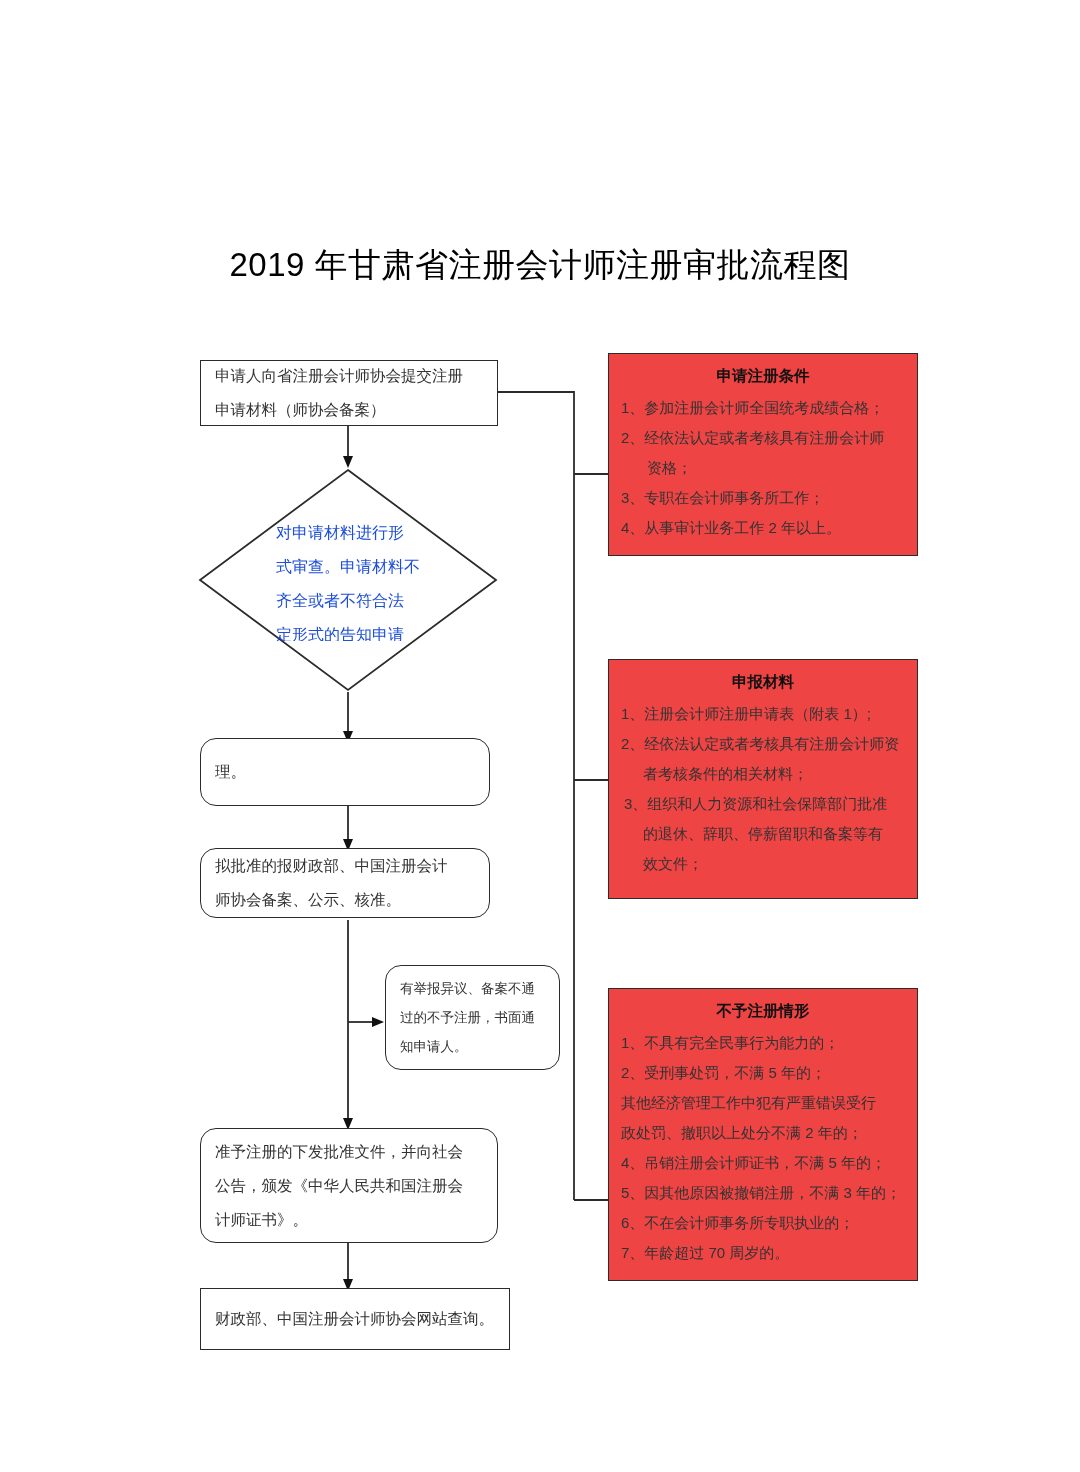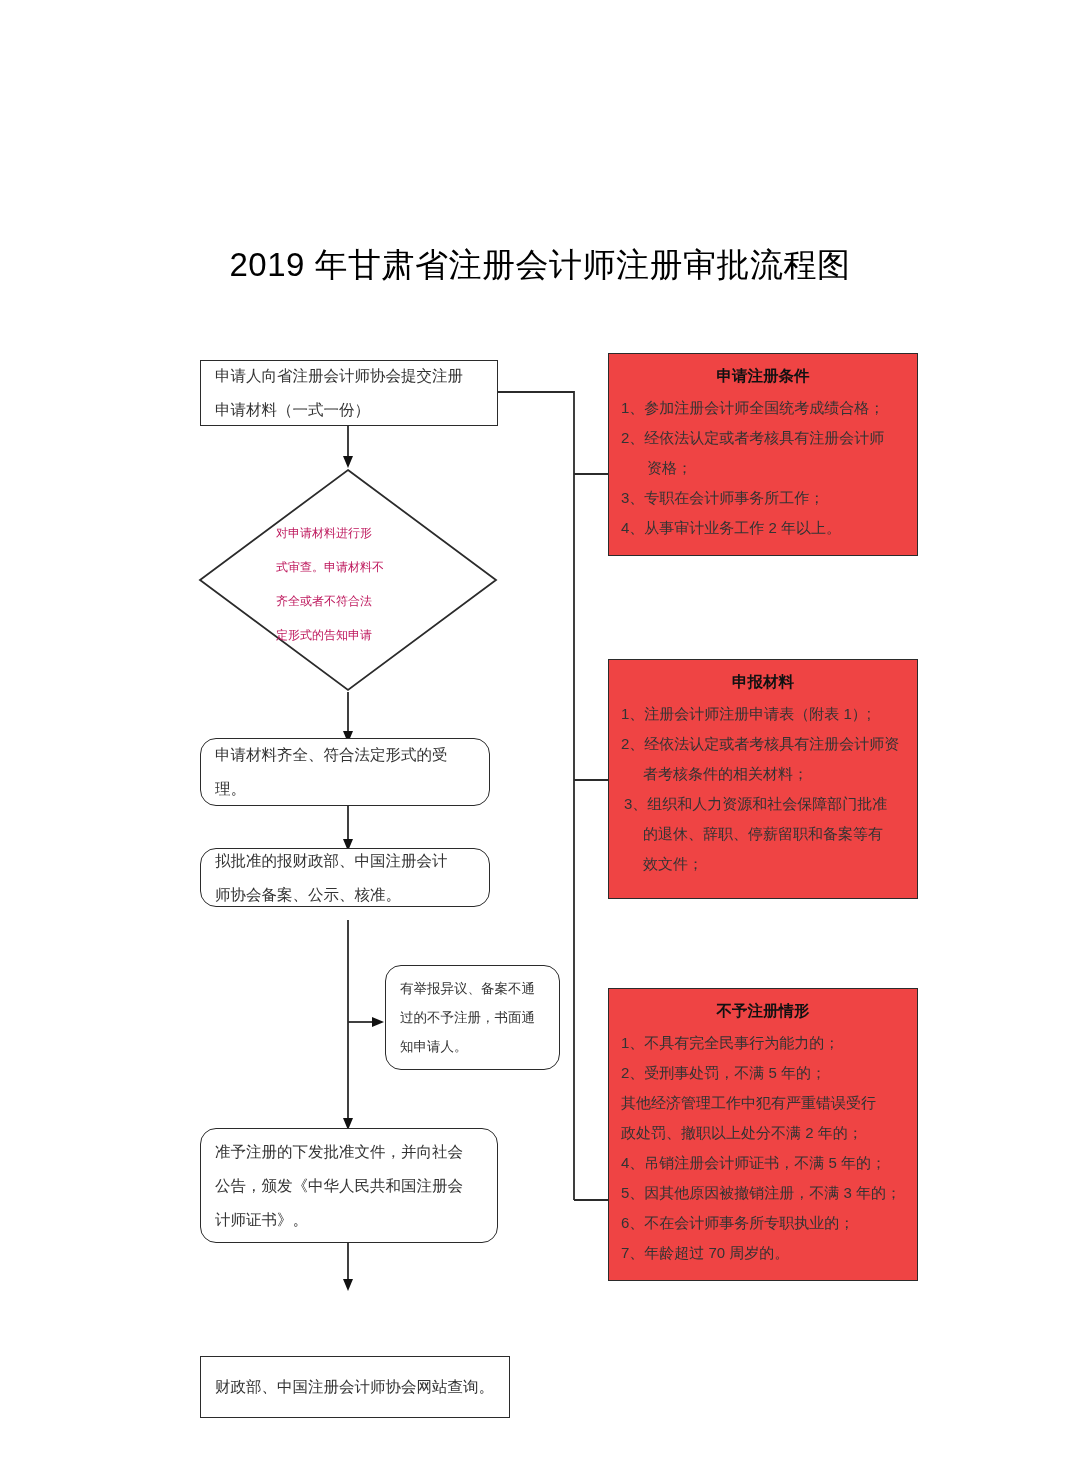--- a/index.html
+++ b/index.html
@@ -67,23 +67,23 @@
   }
   #decision-text {
     position: absolute;
     left: 78px;
     top: 48px;
     width: 150px;
     height: 125px;
     overflow: hidden;
   }
   #decision-text .line {
-    font-size: 12px;
+    font-size: 16px;
     line-height: 34px;
-    color: #be185d;
+    color: #1d4ed8;
     white-space: nowrap;
   }
 
   
   .panel {
     position: absolute;
     box-sizing: border-box;
     border: 1.6px solid #2b2b2b;
     background: #ef4444;
     padding: 10px 12px 10px 12px;
@@ -146,58 +146,57 @@
       <line x1="574" y1="474" x2="608" y2="474"></line>
 
       <line x1="574" y1="780" x2="608" y2="780"></line>
 
       <line x1="574" y1="1200" x2="608" y2="1200"></line>
     </g>
   </svg>
 
   <div class="node pad-l" style="left:200px; top:360px; width:298px; height:66px;">
     <div class="line">申请人向省注册会计师协会提交注册</div>
-    <div class="line">申请材料（一式一份）</div>
+    <div class="line">申请材料（师协会备案）</div>
   </div>
 
   <div id="decision-wrap">
     <svg viewBox="0 0 300 224">
       <polygon points="150,2 298,112 150,222 2,112" fill="#ffffff" stroke="#2b2b2b" stroke-width="1.8"></polygon>
     </svg>
     <div id="decision-text">
       <div class="line">对申请材料进行形</div>
       <div class="line">式审查。申请材料不</div>
       <div class="line">齐全或者不符合法</div>
       <div class="line">定形式的告知申请</div>
     </div>
   </div>
 
   <div class="node rounded pad-l" style="left:200px; top:738px; width:290px; height:68px;">
-    <div class="line">申请材料齐全、符合法定形式的受</div>
     <div class="line">理。</div>
   </div>
 
-  <div class="node rounded pad-l" style="left:200px; top:848px; width:290px; height:59px;">
+  <div class="node rounded pad-l" style="left:200px; top:848px; width:290px; height:70px;">
     <div class="line">拟批准的报财政部、中国注册会计</div>
     <div class="line">师协会备案、公示、核准。</div>
   </div>
 
   <div class="node rounded pad-l" style="left:385px; top:965px; width:175px; height:105px;">
     <div class="line" style="font-size:13.5px; line-height:29px;">有举报异议、备案不通</div>
     <div class="line" style="font-size:13.5px; line-height:29px;">过的不予注册，书面通</div>
     <div class="line" style="font-size:13.5px; line-height:29px;">知申请人。</div>
   </div>
 
   <div class="node rounded pad-l" style="left:200px; top:1128px; width:298px; height:115px;">
     <div class="line">准予注册的下发批准文件，并向社会</div>
     <div class="line">公告，颁发《中华人民共和国注册会</div>
     <div class="line">计师证书》。</div>
   </div>
 
-  <div class="node pad-l" style="left:200px; top:1356px; width:310px; height:62px;">
+  <div class="node pad-l" style="left:200px; top:1288px; width:310px; height:62px;">
     <div class="line">财政部、中国注册会计师协会网站查询。</div>
   </div>
 
   <div class="panel" style="left:608px; top:353px; width:310px; height:203px;">
     <div class="panel-title">申请注册条件</div>
     <div class="item">1、参加注册会计师全国统考成绩合格；</div>
     <div class="item">2、经依法认定或者考核具有注册会计师</div>
     <div class="item indent">资格；</div>
     <div class="item">3、专职在会计师事务所工作；</div>
     <div class="item">4、从事审计业务工作 2 年以上。</div>

